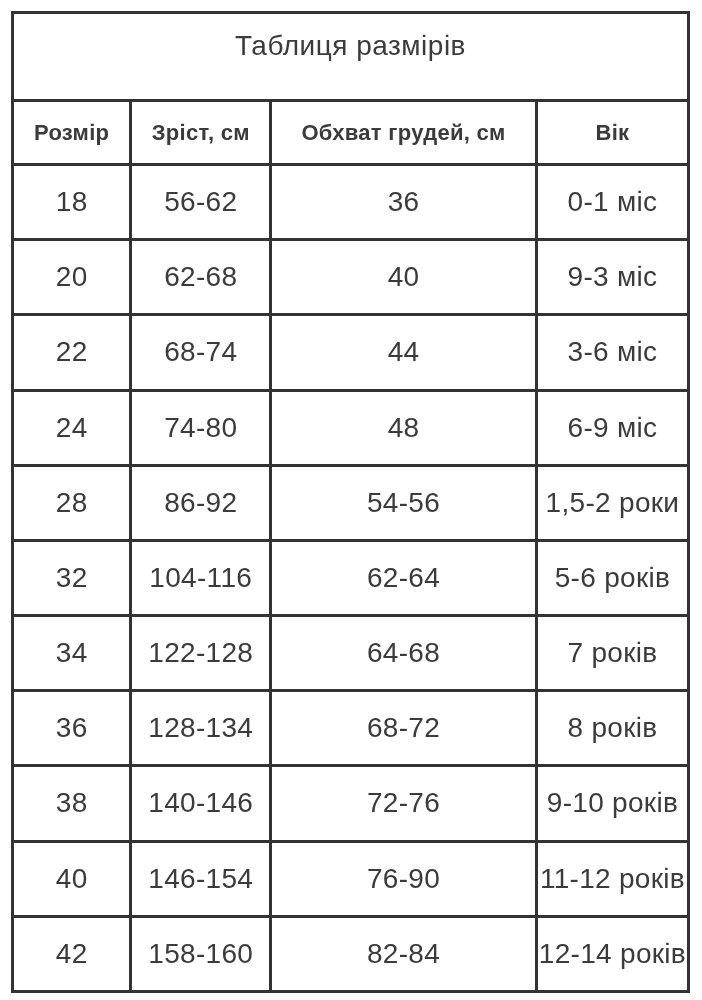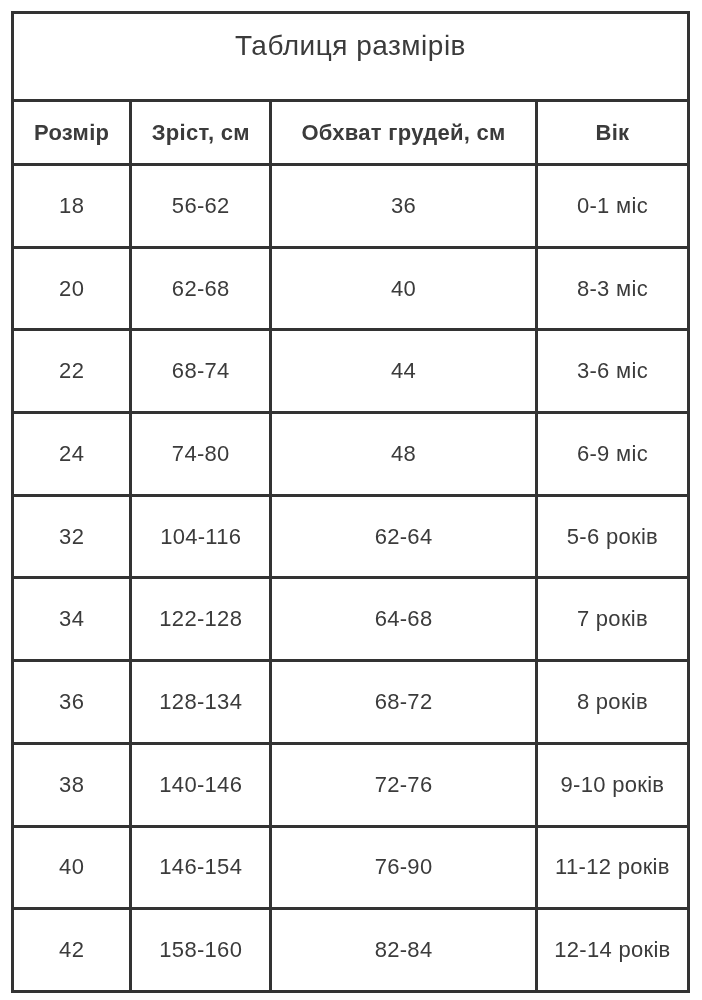--- a/index.html
+++ b/index.html
@@ -40,21 +40,21 @@
     letter-spacing: 0.5px;
     padding-bottom: 22px;
   }
   tr.header-row { height: 64px; }
   tr.header-row th {
     font-size: 22px;
     font-weight: 700;
     letter-spacing: 0.3px;
   }
   tr.data-row td {
-    font-size: 22px;
+    font-size: 28px;
     font-weight: 400;
     letter-spacing: 0.3px;
   }
 </style>
 </head>
 <body>
 
 <table class="size-table">
   <colgroup>
     <col style="width:17.5%">
@@ -75,33 +75,39 @@
     <tr class="data-row">
       <td>18</td>
       <td>56-62</td>
       <td>36</td>
       <td>0-1 міс</td>
     </tr>
     <tr class="data-row">
       <td>20</td>
       <td>62-68</td>
       <td>40</td>
-      <td>8-3 міс</td>
+      <td>9-3 міс</td>
     </tr>
     <tr class="data-row">
       <td>22</td>
       <td>68-74</td>
       <td>44</td>
       <td>3-6 міс</td>
     </tr>
     <tr class="data-row">
       <td>24</td>
       <td>74-80</td>
       <td>48</td>
       <td>6-9 міс</td>
+    </tr>
+    <tr class="data-row">
+      <td>28</td>
+      <td>86-92</td>
+      <td>54-56</td>
+      <td>1,5-2 роки</td>
     </tr>
     <tr class="data-row">
       <td>32</td>
       <td>104-116</td>
       <td>62-64</td>
       <td>5-6 років</td>
     </tr>
     <tr class="data-row">
       <td>34</td>
       <td>122-128</td>

